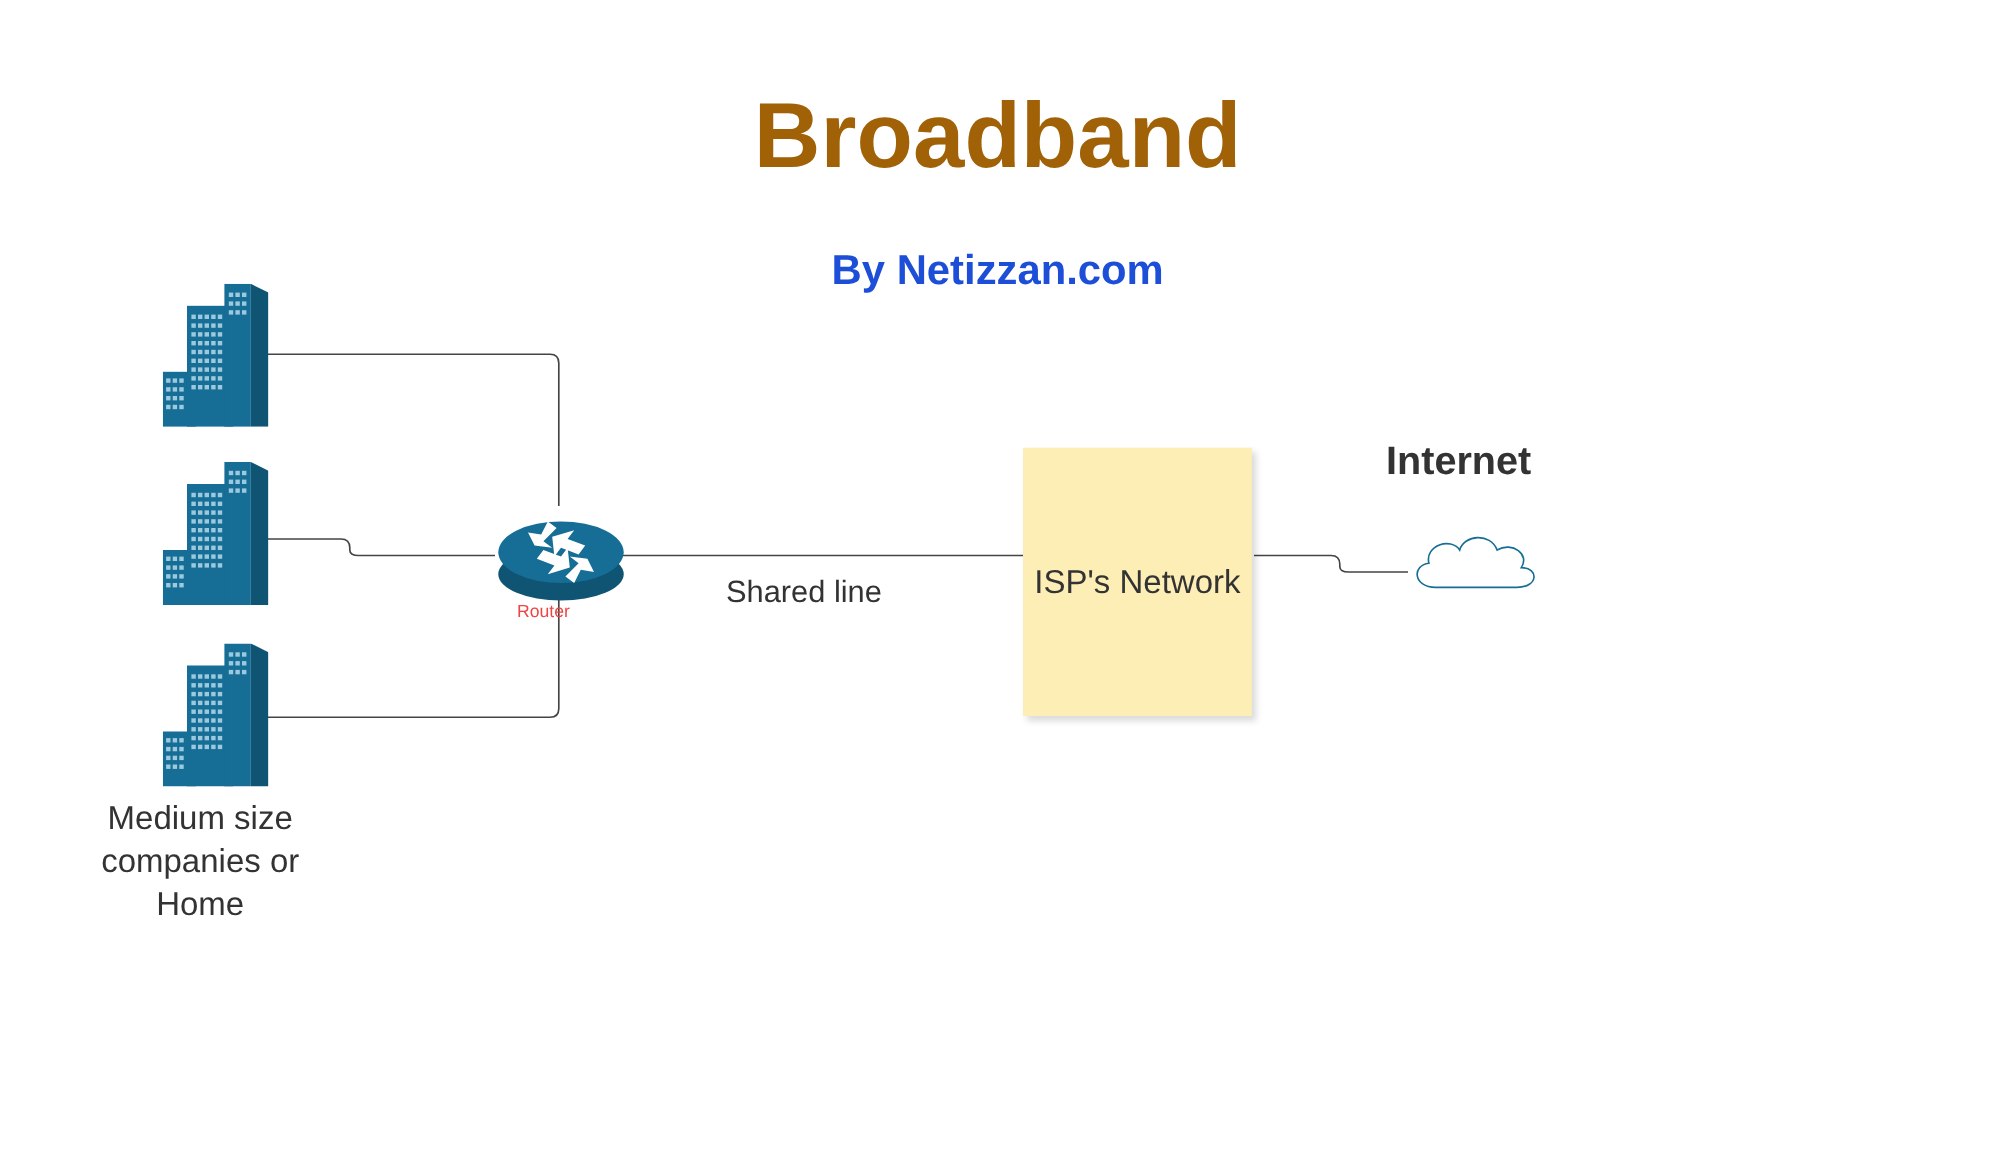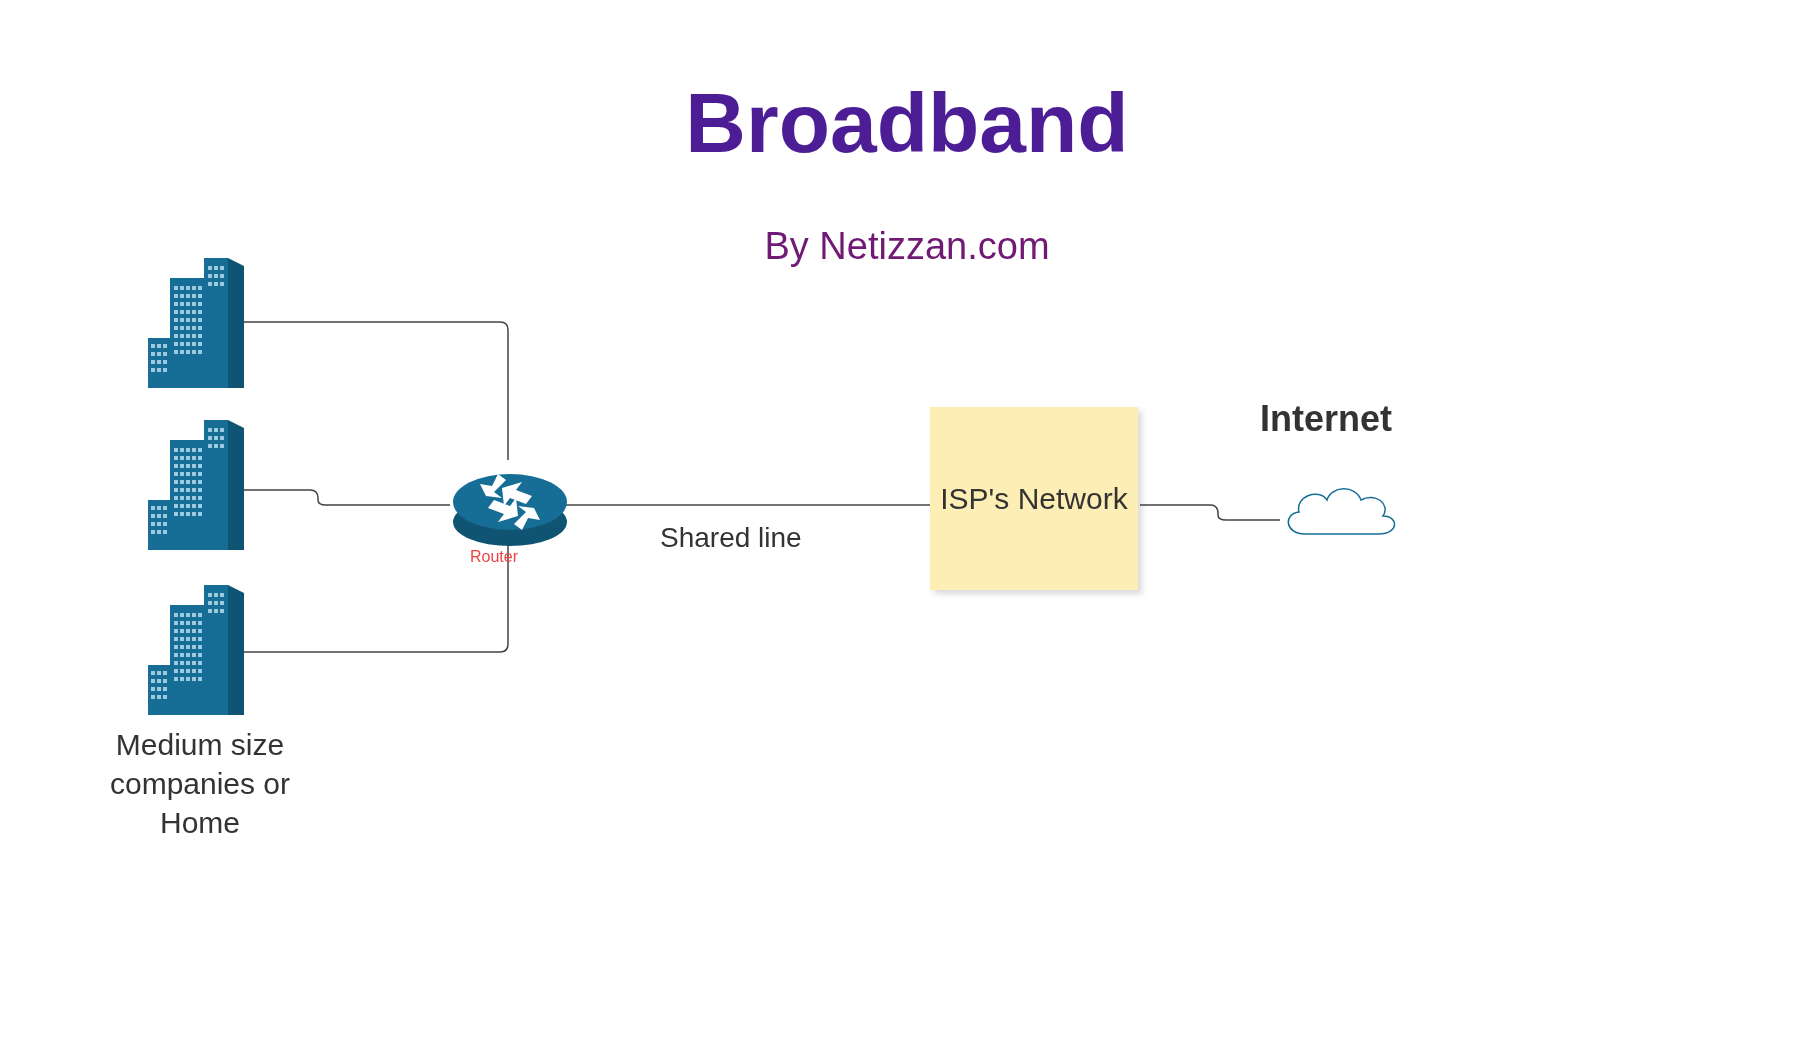--- a/index.html
+++ b/index.html
@@ -11,29 +11,30 @@
       position: relative;
       color: #333;
     }
     .title {
       position: absolute;
       top: 75px;
       left: 50%;
       transform: translateX(-50%);
       font-size: 84px;
       font-weight: bold;
-      color: #4c1d95;
+      color: #a16207;
     }
     .subtitle {
       position: absolute;
       top: 225px;
       left: 50%;
       transform: translateX(-50%);
       font-size: 38px;
-      color: #701a75;
+      color: #1d4ed8;
+      font-weight: bold;
     }
     .building {
       position: absolute;
       width: 96px;
       height: 130px;
     }
     .router {
       position: absolute;
       left: 450px;
       top: 460px;
@@ -53,21 +54,21 @@
       left: 660px;
       top: 522px;
       font-size: 28px;
       color: #333;
     }
     .isp-box {
       position: absolute;
       left: 930px;
       top: 407px;
       width: 208px;
-      height: 183px;
+      height: 244px;
       background: #fdeeb5;
       box-shadow: 4px 4px 6px rgba(0,0,0,0.15);
       display: flex;
       align-items: center;
       justify-content: center;
       text-align: center;
       font-size: 30px;
       color: #333;
       line-height: 1.3;
     }
@@ -81,21 +82,21 @@
     }
     .cloud {
       position: absolute;
       left: 1275px;
       top: 478px;
       width: 128px;
       height: 72px;
     }
     .buildings-label {
       position: absolute;
-      left: 80px;
+      left: 62px;
       top: 725px;
       width: 240px;
       font-size: 30px;
       color: #333;
       text-align: center;
       line-height: 1.3;
     }
     .conn-svg {
       position: absolute;
       left: 0;

